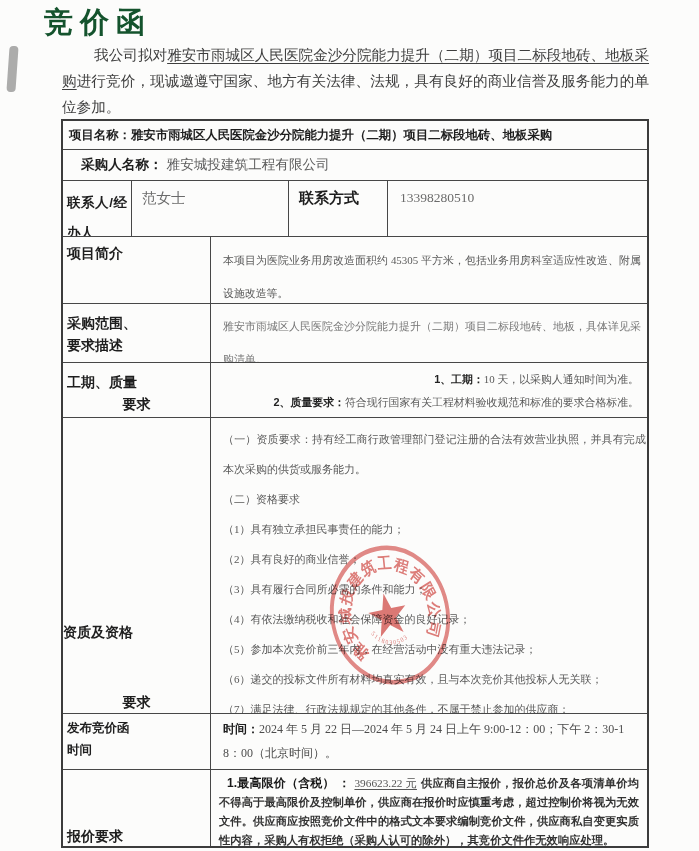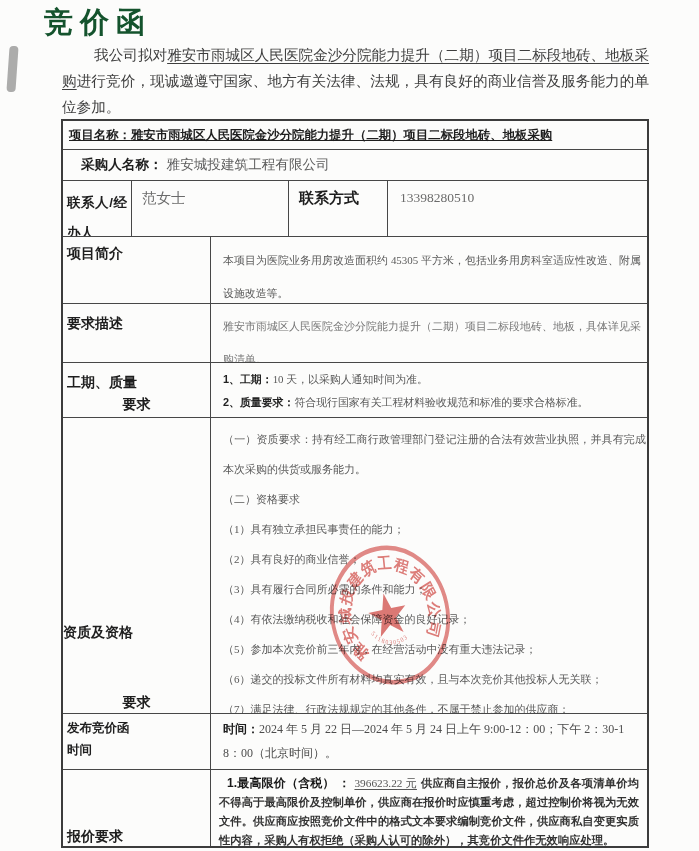--- a/index.html
+++ b/index.html
@@ -52,21 +52,21 @@
   .hcell{
     font-family:"Liberation Sans","DejaVu Sans",sans-serif;
     font-weight:bold;color:#1e1e1e;font-size:14px;
   }
   .ccell{color:#585858;}
   .w-head{width:148px;flex:none;}
   .w-body{flex:1;}
   
   .r1{height:29px;align-items:center;}
   .r1 .cell{width:100%;padding:0 6px;font-size:12.4px;display:flex;align-items:center;}
-  .r1 .lab,.r1 .val{font-family:"Liberation Sans","DejaVu Sans",sans-serif;font-weight:bold;color:#1e1e1e;text-decoration:underline;}
+  .r1 .lab,.r1 .val{font-family:"Liberation Sans","DejaVu Sans",sans-serif;font-weight:bold;color:#1e1e1e;}
   .r2{height:31px;align-items:center;}
   .r2 .cell{width:100%;padding:0 18px;font-size:13.6px;display:flex;align-items:center;}
   .r2 .lab{font-family:"Liberation Sans","DejaVu Sans",sans-serif;font-weight:bold;color:#1e1e1e;margin-right:4px;}
   .r2 .val{color:#5c5c5c;}
   .r3{height:56px;}
   .r3 .h{width:69px;flex:none;padding:7px 4px 0 4px;font-size:13.5px;line-height:30px;text-align:justify;word-break:break-all;}
   .r3 .c-name{width:157px;flex:none;padding:8px 6px 0 10px;font-size:14.5px;color:#6b6b6b;}
   .r3 .c-mlabel{width:99px;flex:none;padding:8px 4px 0 10px;font-size:15px;}
   .r3 .c-phone{flex:1;padding:9px 6px 0 12px;font-size:13.5px;color:#6b6b6b;}
   .r4{height:67px;}
@@ -77,21 +77,21 @@
   .r9{height:76px;}
   .pad-h{padding:8px 4px 0 4px;}
   .hlines div{line-height:22px;}
   .h-center2 .l2{text-align:center;}
   .vcenter{display:flex;flex-direction:column;justify-content:flex-end;gap:48px;}
   .c-text{
     padding:7px 6px 0 12px;font-size:10.9px;line-height:33px;
     text-align:justify;word-break:break-all;
   }
   .r5 .c-text{color:#767676;padding-top:6px;}
-  .r6 .c-sched{padding:5px 8px 0 12px;font-size:10.9px;line-height:23px;word-break:break-all;}
+  .r6 .c-sched{padding:5px 8px 0 12px;font-size:10.9px;line-height:23px;word-break:break-all;text-align:right;}
   .r6 .lab{font-family:"Liberation Sans","DejaVu Sans",sans-serif;font-weight:bold;color:#222;}
   .r7 .c-qual{padding:6px 1px 0 12px;font-size:11px;line-height:30px;text-align:justify;word-break:break-all;}
   .r7 .c-qual div{min-height:30px;}
   .r8 .h{padding:3px 4px 0 4px;font-size:12.5px;line-height:23px;}
   .r8 .c-time{padding:3px 8px 0 12px;font-size:12px;line-height:24px;word-break:break-all;color:#4c4c4c;}
   .r8 .lab{font-family:"Liberation Sans","DejaVu Sans",sans-serif;font-weight:bold;color:#1e1e1e;}
   .r9 .h{font-size:14px;padding-left:4px;padding-right:4px;align-items:flex-start;}
   .r9 .c-quote{
     padding:4px 8px 0 8px;font-size:11.3px;line-height:19px;
     text-align:justify;word-break:break-all;text-indent:8px;
@@ -148,20 +148,21 @@
       <div class="cell ccell c-phone">13398280510</div>
     </div>
 
     <div class="trow r4">
       <div class="cell hcell w-head pad-h">项目简介</div>
       <div class="cell ccell w-body c-text">本项目为医院业务用房改造面积约 45305 平方米，包括业务用房科室适应性改造、附属设施改造等。</div>
     </div>
 
     <div class="trow r5">
       <div class="cell hcell w-head pad-h hlines">
+        <div>采购范围、</div>
         <div>要求描述</div>
       </div>
       <div class="cell ccell w-body c-text">雅安市雨城区人民医院金沙分院能力提升（二期）项目二标段地砖、地板，具体详见采购清单。</div>
     </div>
 
     <div class="trow r6">
       <div class="cell hcell w-head pad-h hlines h-center2">
         <div>工期、质量</div>
         <div class="l2">要求</div>
       </div>

